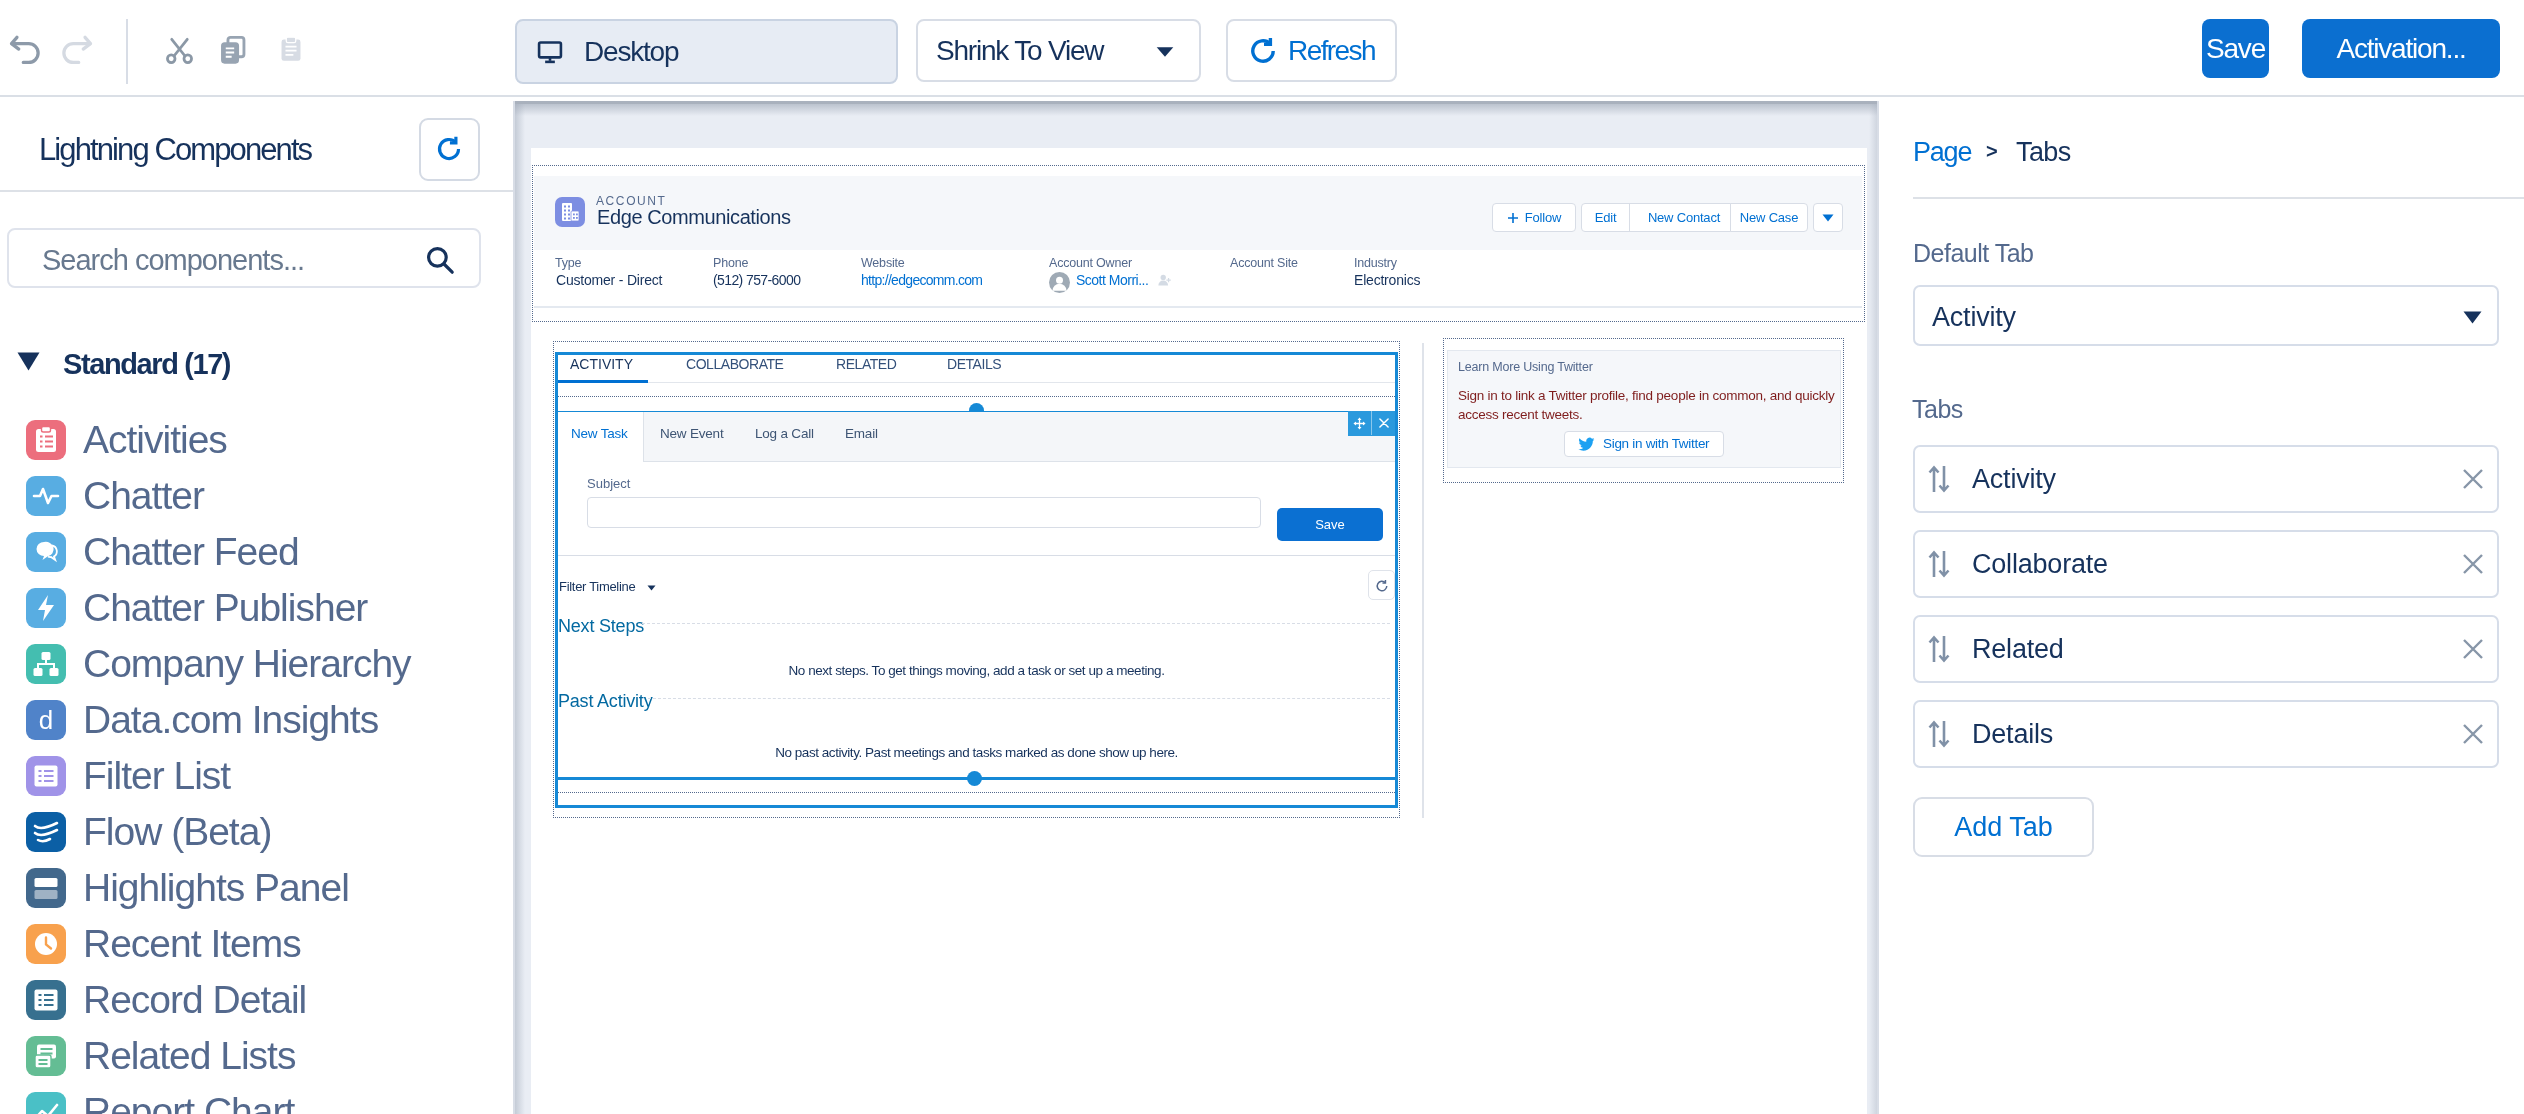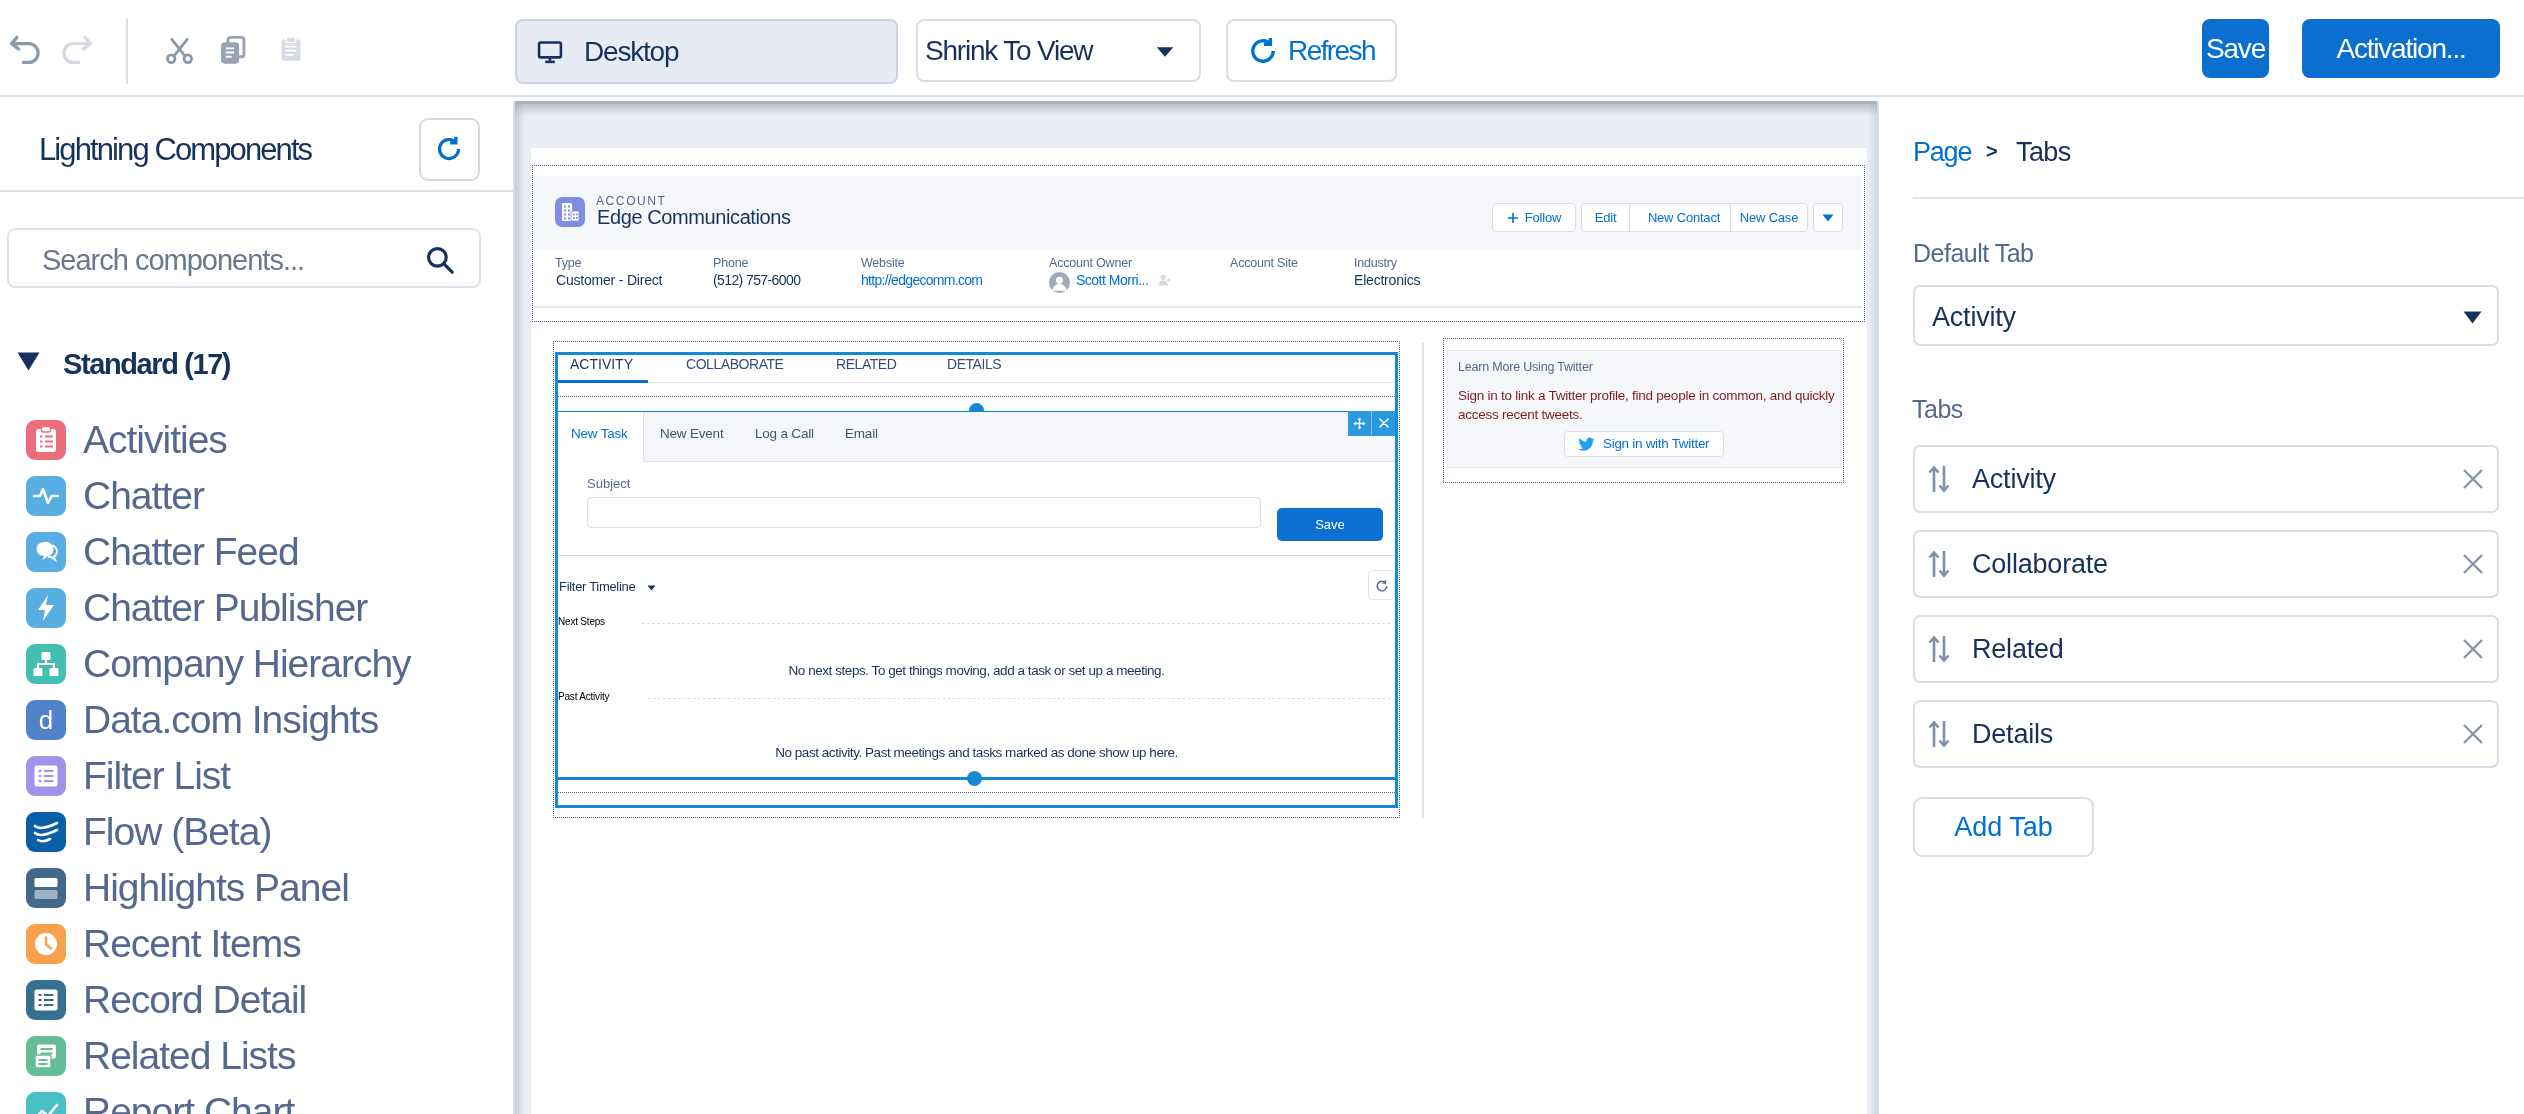--- a/index.html
+++ b/index.html
@@ -62,21 +62,21 @@
 #pub-strip { position:absolute; left:0px; top:57px; width:837px; height:50px; background:#f4f6f9; border-bottom:1px solid #dde2e9; }
 #pub-activetab { position:absolute; left:0px; top:57px; width:86px; height:50px; background:#fff; border-right:1px solid #dde2e9; z-index:2; }
 .ptab { position:absolute; top:71px; z-index:3; font-size:13.5px; letter-spacing:-0.2px; color:#3e5574; }
 #subject-label { position:absolute; left:29px; top:121px; font-size:13px; color:#54698d; }
 #subject-input { position:absolute; left:29px; top:142px; width:674px; height:31px; border:1px solid #d8dde6; border-radius:4px; background:#fff; }
 #pub-save { position:absolute; left:719px; top:153px; width:106px; height:33px; background:#0b70d2; border-radius:5px;
   color:#fff; font-size:13px; display:flex; align-items:center; justify-content:center; }
 #pub-bottom { position:absolute; left:0; top:200px; width:837px; height:1px; background:#d8dde6; }
 #filter-row { position:absolute; left:1px; top:224px; font-size:13px; letter-spacing:-0.3px; color:#16325c; }
 #tl-refresh { position:absolute; left:810px; top:215px; width:27px; height:30px; border:1px solid #dfe3ea; border-radius:5px; background:#fff; }
-.tl-head { position:absolute; font-size:10px; letter-spacing:-0.2px; color:#000000; }
+.tl-head { position:absolute; font-size:18px; letter-spacing:-0.2px; color:#0369a1; }
 .tl-dash { position:absolute; height:0; border-top:1px dashed #d8dde6; }
 .tl-empty { position:absolute; width:837px; text-align:center; font-size:13.5px; letter-spacing:-0.45px; color:#16325c; }
 
 
 #col-divider { position:absolute; left:1422px; top:343px; width:2px; height:475px; background:#dfe3ea; }
 #tw-card { position:absolute; left:1447px; top:350px; width:394px; height:118px; background:#f5f7fa; border:1px solid #e3e8ef; }
 #tw-head { position:absolute; left:10px; top:9px; font-size:12.5px; letter-spacing:-0.2px; color:#54698d; }
 .tw-body { position:absolute; left:10px; font-size:13.5px; letter-spacing:-0.25px; color:#7f1d1d; white-space:nowrap; }
 #tw-btn { position:absolute; left:116px; top:80px; width:160px; height:26px; background:#fff; border:1px solid #d8dde6; border-radius:4px; }
 #tw-btn span { position:absolute; left:38px; top:4px; font-size:13.5px; letter-spacing:-0.3px; color:#0070d2; }
@@ -138,21 +138,21 @@
   </svg>
   <div class="tbtn" id="btn-desktop">
     <svg style="margin-left:20px" width="26" height="28" viewBox="0 0 15 15">
       <rect x="1.2" y="2" width="12.6" height="8.6" rx="0.9" fill="none" stroke="#16325c" stroke-width="1.5"></rect>
       <path d="M7.5 10.6 v2" stroke="#16325c" stroke-width="1.5"></path>
       <path d="M4.7 13.2 h5.6" stroke="#16325c" stroke-width="1.5"></path>
     </svg>
     <span style="margin-left:21px">Desktop</span>
   </div>
   <div class="tbtn" id="btn-shrink">
-    <span style="margin-left:7px">Shrink To View</span>
+    <span style="margin-left:18px">Shrink To View</span>
     <svg style="position:absolute;right:25px;top:24px" width="18" height="14" viewBox="0 0 26 16">
         <path d="M1 1 L13 15 L25 1 Z" fill="#16325c"></path>
       </svg>
   </div>
   <div class="tbtn" id="btn-refresh">
     <svg style="margin-right:10px" width="30" height="30" viewBox="0 0 15 15">
       <path d="M12.6 7.5 a5.1 5.1 0 1 1 -1.5 -3.6" fill="none" stroke="#0070d2" stroke-width="1.7"></path>
       <path d="M11.2 1 v3.2 h-3.2" fill="none" stroke="#0070d2" stroke-width="1.7"></path>
     </svg>
     <span>Refresh</span>

